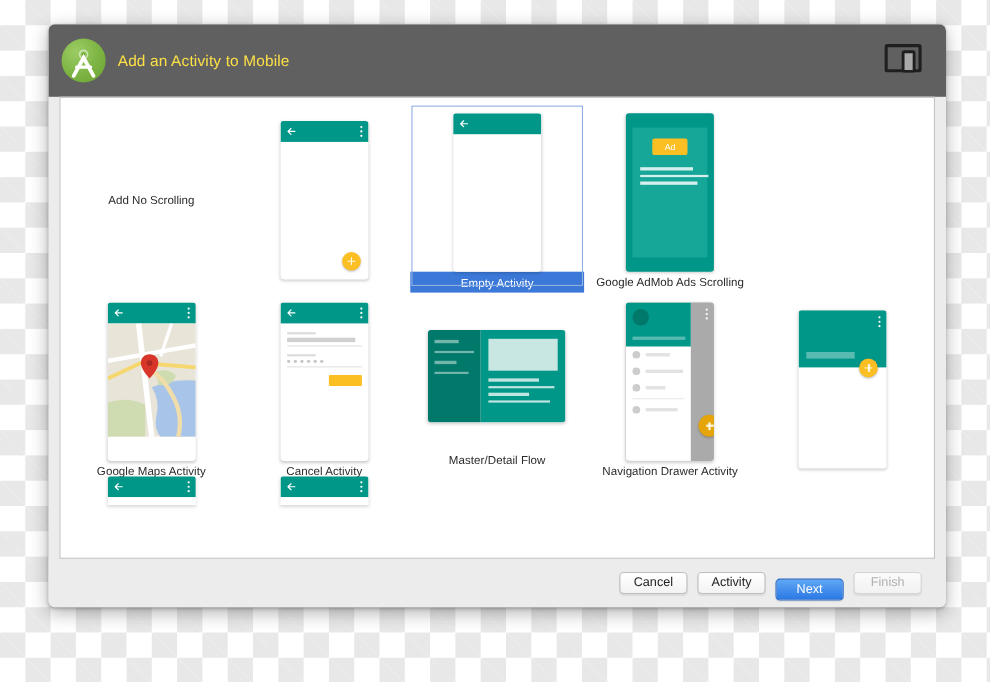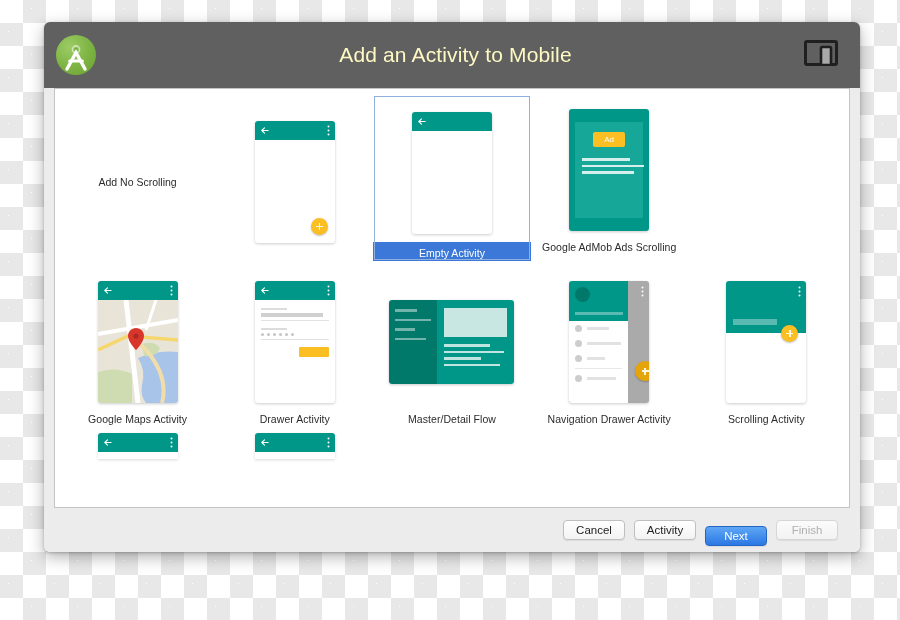--- a/index.html
+++ b/index.html
@@ -72,27 +72,26 @@
   .logo {
     width: 40px; height: 40px;
     border-radius: 50%;
     background: radial-gradient(circle at 34% 30%, #9ccc65 0%, #7cb342 55%, #6aa233 100%);
     position: relative;
     flex: 0 0 40px;
     overflow: hidden;
   }
   .logo svg { position: absolute; left: 0; top: 0; }
   .header-title {
-    color: #fef9c3;
-    font-size: 21px;
+    color: #fde047;
+    font-size: 14px;
     margin-left: 11px;
     font-weight: 400;
     letter-spacing: 0.15px;
     flex: 1;
-    text-align: center;
   }
   .device-icon { flex: 0 0 auto; }
 
   
   .content-wrap {
     flex: 1;
     padding: 0 10px;
     display: flex;
     min-height: 0;
   }
@@ -148,21 +147,21 @@
     align-items: center;
   }
   .tile.text-only .centerlabel {
     font-size: 10.5px;
     color: #2b2b2b;
     font-weight: 500;
   }
 
   
   .phone {
-    width: 80px; height: 122px;
+    width: 80px; height: 144px;
     background: #ffffff;
     border-radius: 3px;
     box-shadow: 0 1px 3px rgba(0,0,0,0.20);
     position: relative;
     overflow: hidden;
   }
   .appbar {
     height: 19px;
     background: #009688;
     display: flex;
@@ -472,21 +471,21 @@
                     <i></i>
                     <i></i>
                     <i></i>
                     <i></i>
                 </div>
                 <div class="lg-rule"></div>
                 <div class="lg-btn"></div>
               </div>
             </div>
           </div>
-          <div class="caption">Drawer Activity</div>
+          <div class="caption">Cancel Activity</div>
         </div>
 
         <div class="tile">
           <div class="thumbwrap">
             <div class="tablet">
               <div class="td-master">
                 <div class="ln" style="width:62%;"></div>
                 <div class="ln" style="width:100%;"></div>
                 <div class="ln" style="width:54%;"></div>
                 <div class="ln" style="width:86%;"></div>
@@ -547,21 +546,20 @@
                 <svg class="dots-ico" viewBox="0 0 3 11" style="position:absolute;right:5px;top:5px;">
                   <circle cx="1.5" cy="1.5" r="1" fill="#fff"></circle>
                     <circle cx="1.5" cy="5.5" r="1" fill="#fff"></circle>
                     <circle cx="1.5" cy="9.5" r="1" fill="#fff"></circle>
                 </svg>
                 <div class="title"></div>
               </div>
               <div class="fab" style="right:8px; top:44px;"></div>
             </div>
           </div>
-          <div class="caption">Scrolling Activity</div>
         </div>
       </div>
 
       <div class="row3">
         <div class="tile">
           <div class="clip-phone">
             <div class="appbar">
               <svg class="arrow-ico" viewBox="0 0 10 10">
                 <path d="M9 5H2M5 2L2 5l3 3" stroke="#fff" stroke-width="1.2" fill="none" stroke-linecap="round" stroke-linejoin="round"></path>
               </svg>

